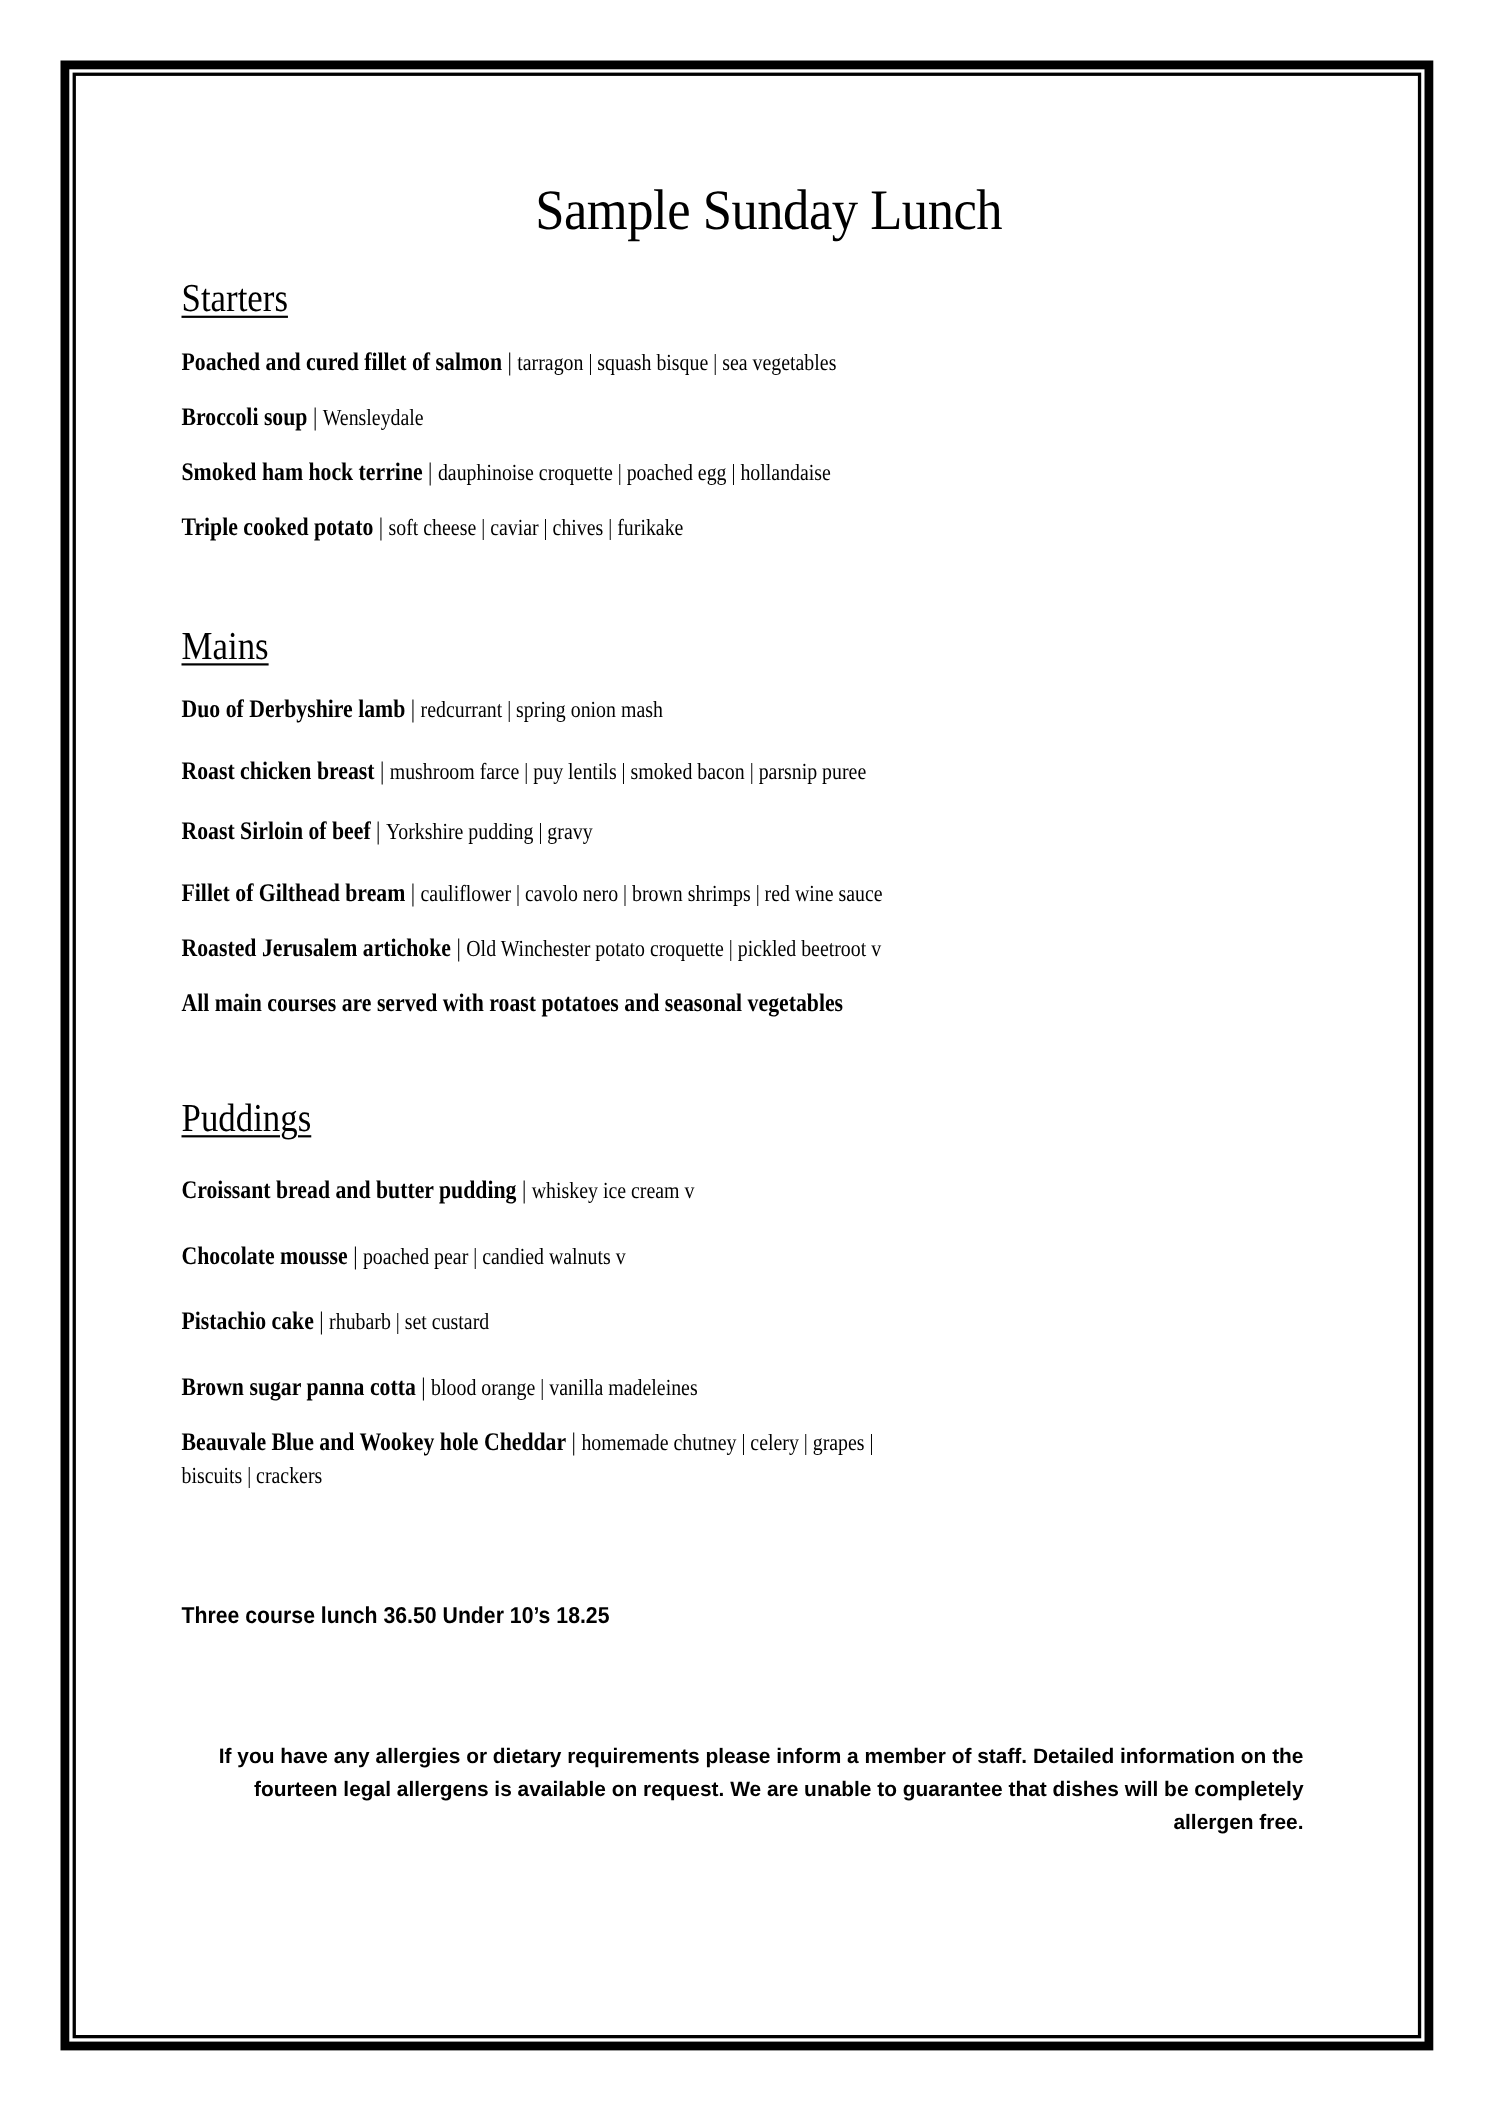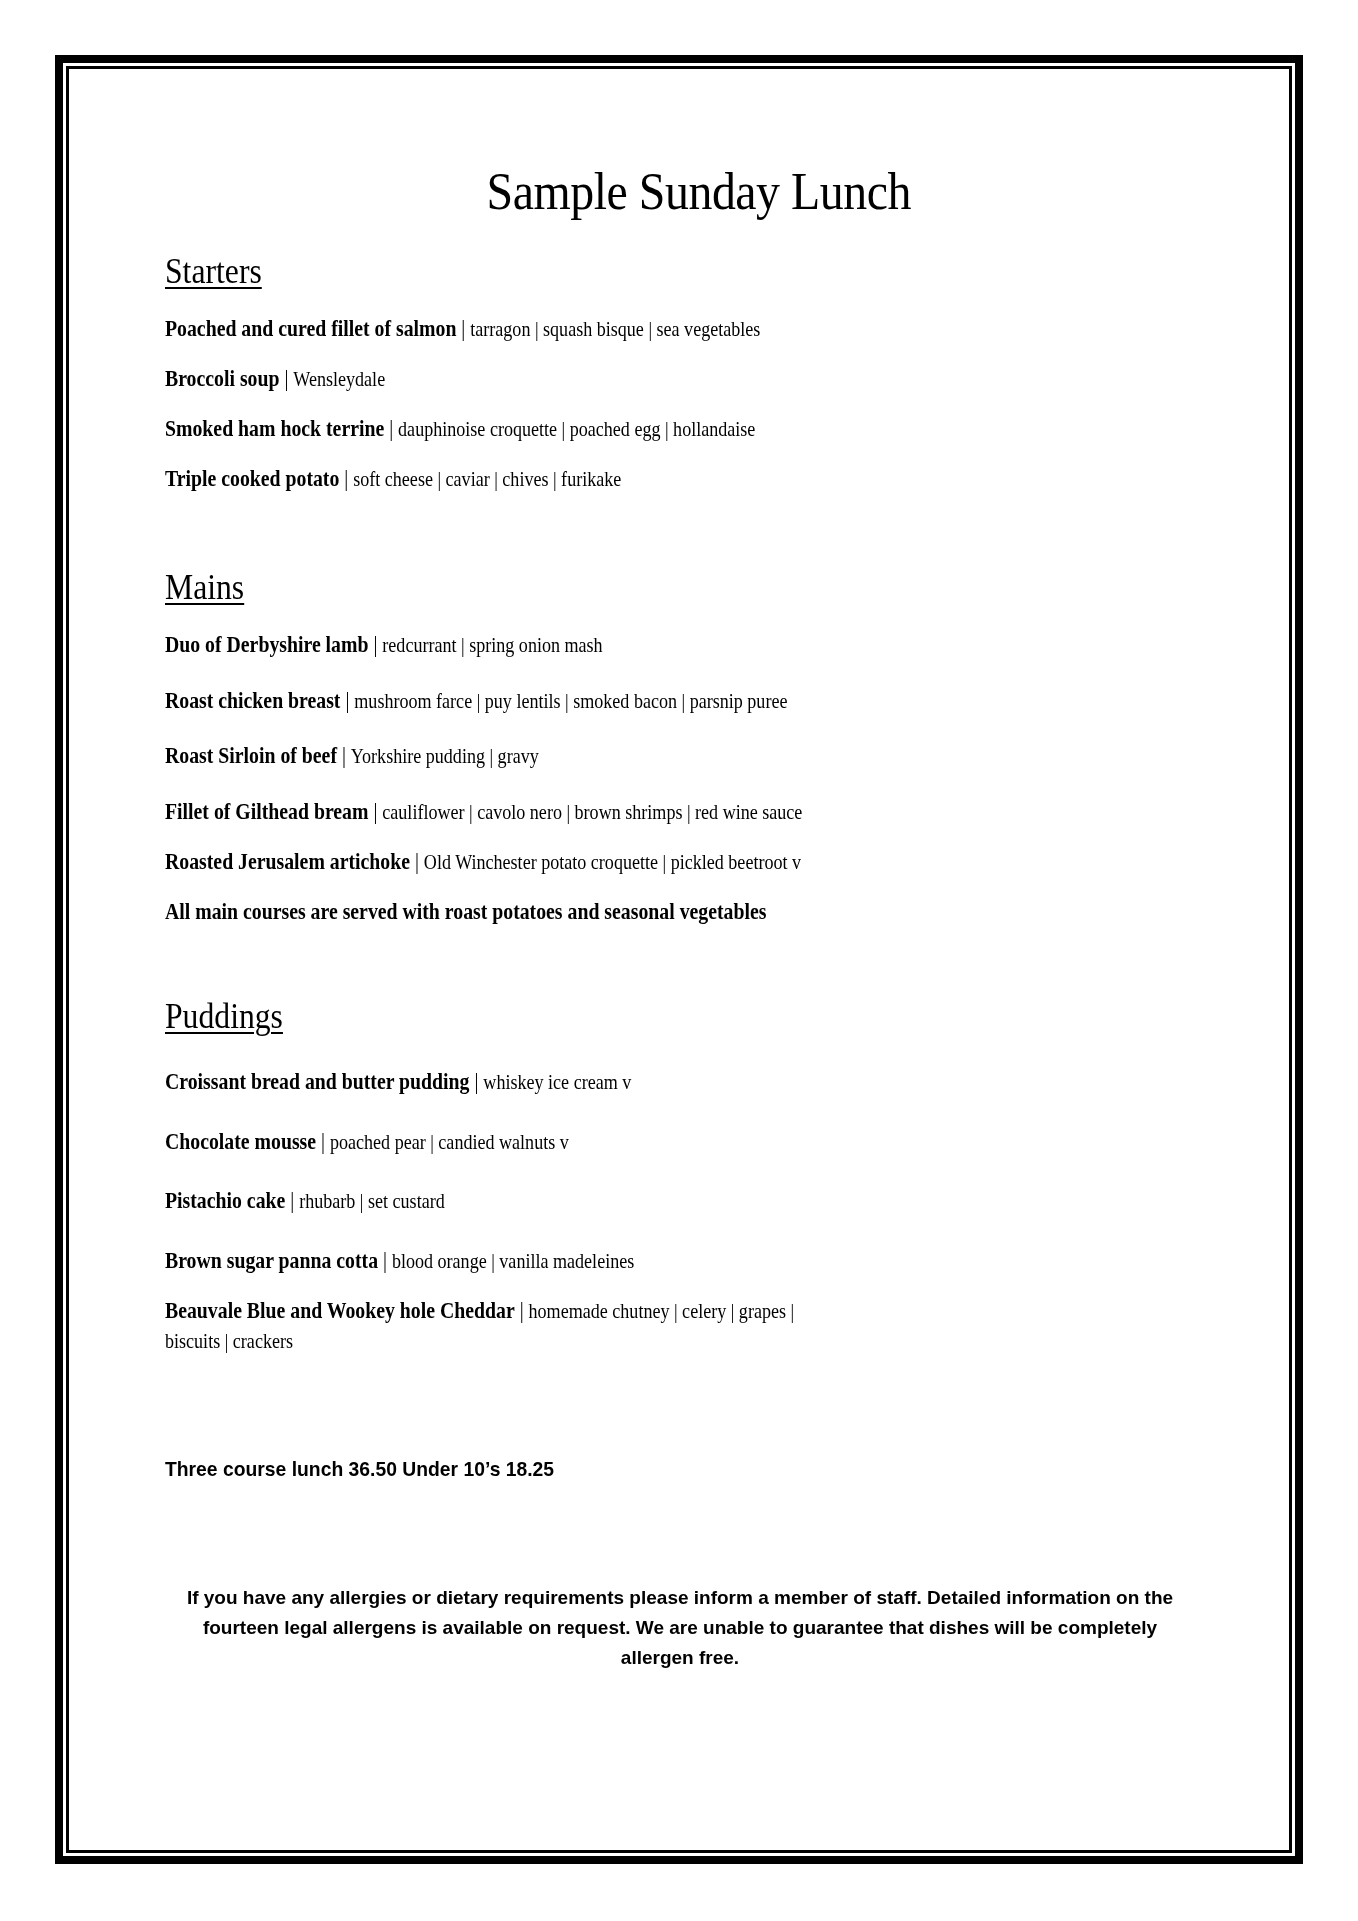--- a/index.html
+++ b/index.html
@@ -109,21 +109,21 @@
       line-height: 28px;
       white-space: nowrap;
       transform: scaleX(0.92);
       transform-origin: 0 50%;
     }
     .allergy-note {
       position: absolute;
       left: 175px;
       top: 1583px;
       width: 1010px;
-      text-align: center;
+      text-align: right;
       font-family: "Liberation Sans", "DejaVu Sans", sans-serif;
       font-weight: bold;
       font-size: 19px;
       line-height: 30px;
     }
   </style>
 </head>
 <body>
 
 <div class="frame-outer"></div>

